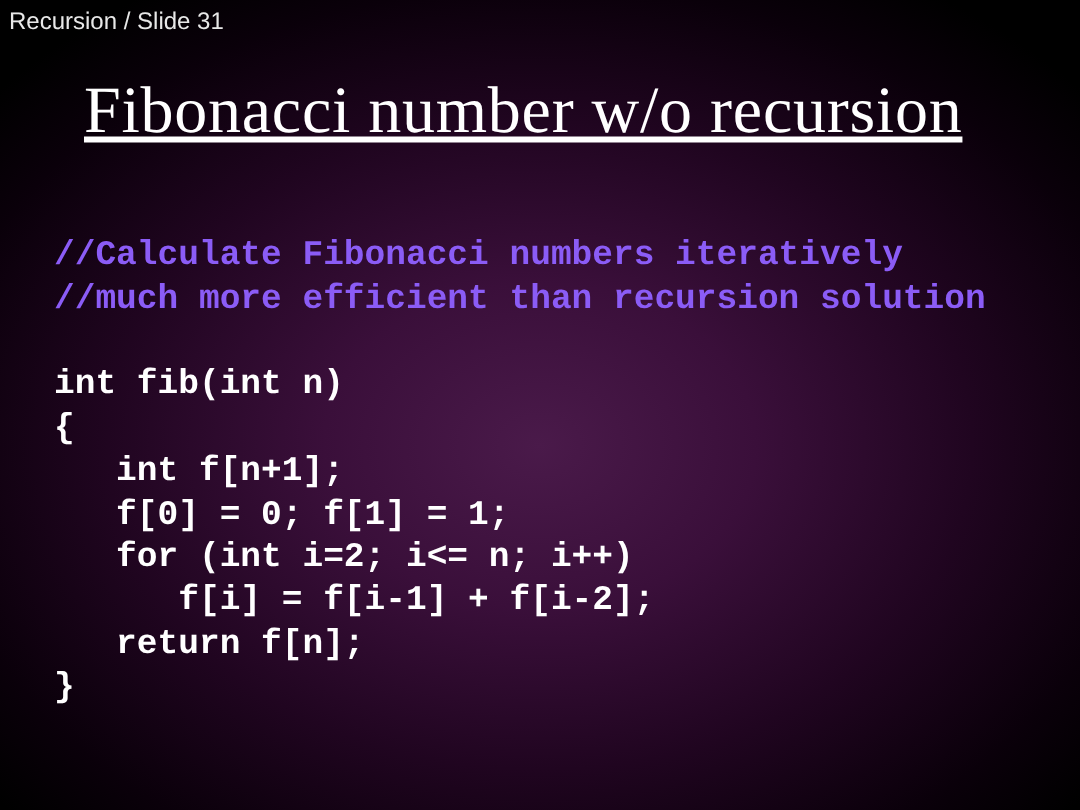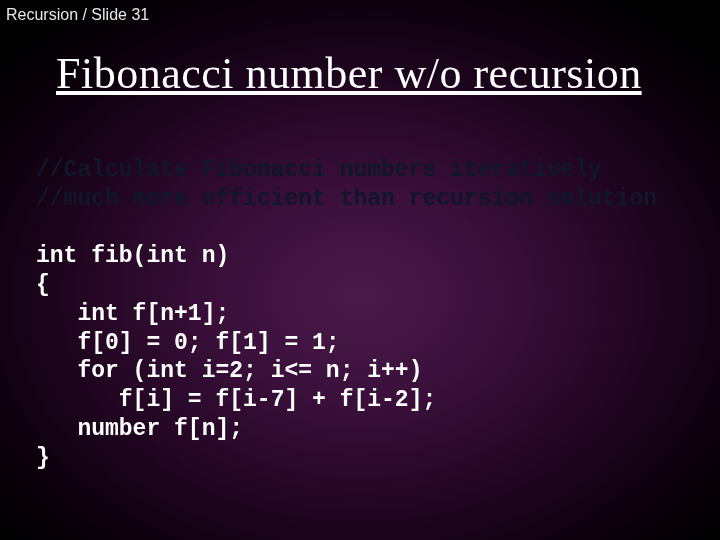--- a/index.html
+++ b/index.html
@@ -37,31 +37,31 @@
     top: 156px;
     left: 36px;
     right: 30px;
     font-family: "Courier New", Courier, monospace;
     font-size: 23px;
     font-weight: bold;
     line-height: 1.25;
     color: #ffffff;
     white-space: pre;
   }
-  .comment { color: #0f172a; }
+  .comment { color: #8b5cf6; }
 </style>
 </head>
 <body>
 
 <div class="breadcrumb">Recursion / Slide 31</div>
 <div class="title">Fibonacci number w/o recursion</div>
 
 <div class="codeblock"><span class="comment">//Calculate Fibonacci numbers iteratively</span>
 <span class="comment">//much more efficient than recursion solution</span>
 
 <span>int fib(int n)</span>
 <span>{</span>
 <span>   int f[n+1];</span>
 <span>   f[0] = 0; f[1] = 1;</span>
 <span>   for (int i=2; i&lt;= n; i++)</span>
-<span>      f[i] = f[i-7] + f[i-2];</span>
-<span>   number f[n];</span>
+<span>      f[i] = f[i-1] + f[i-2];</span>
+<span>   return f[n];</span>
 <span>}</span></div>
 
 </body></html>

